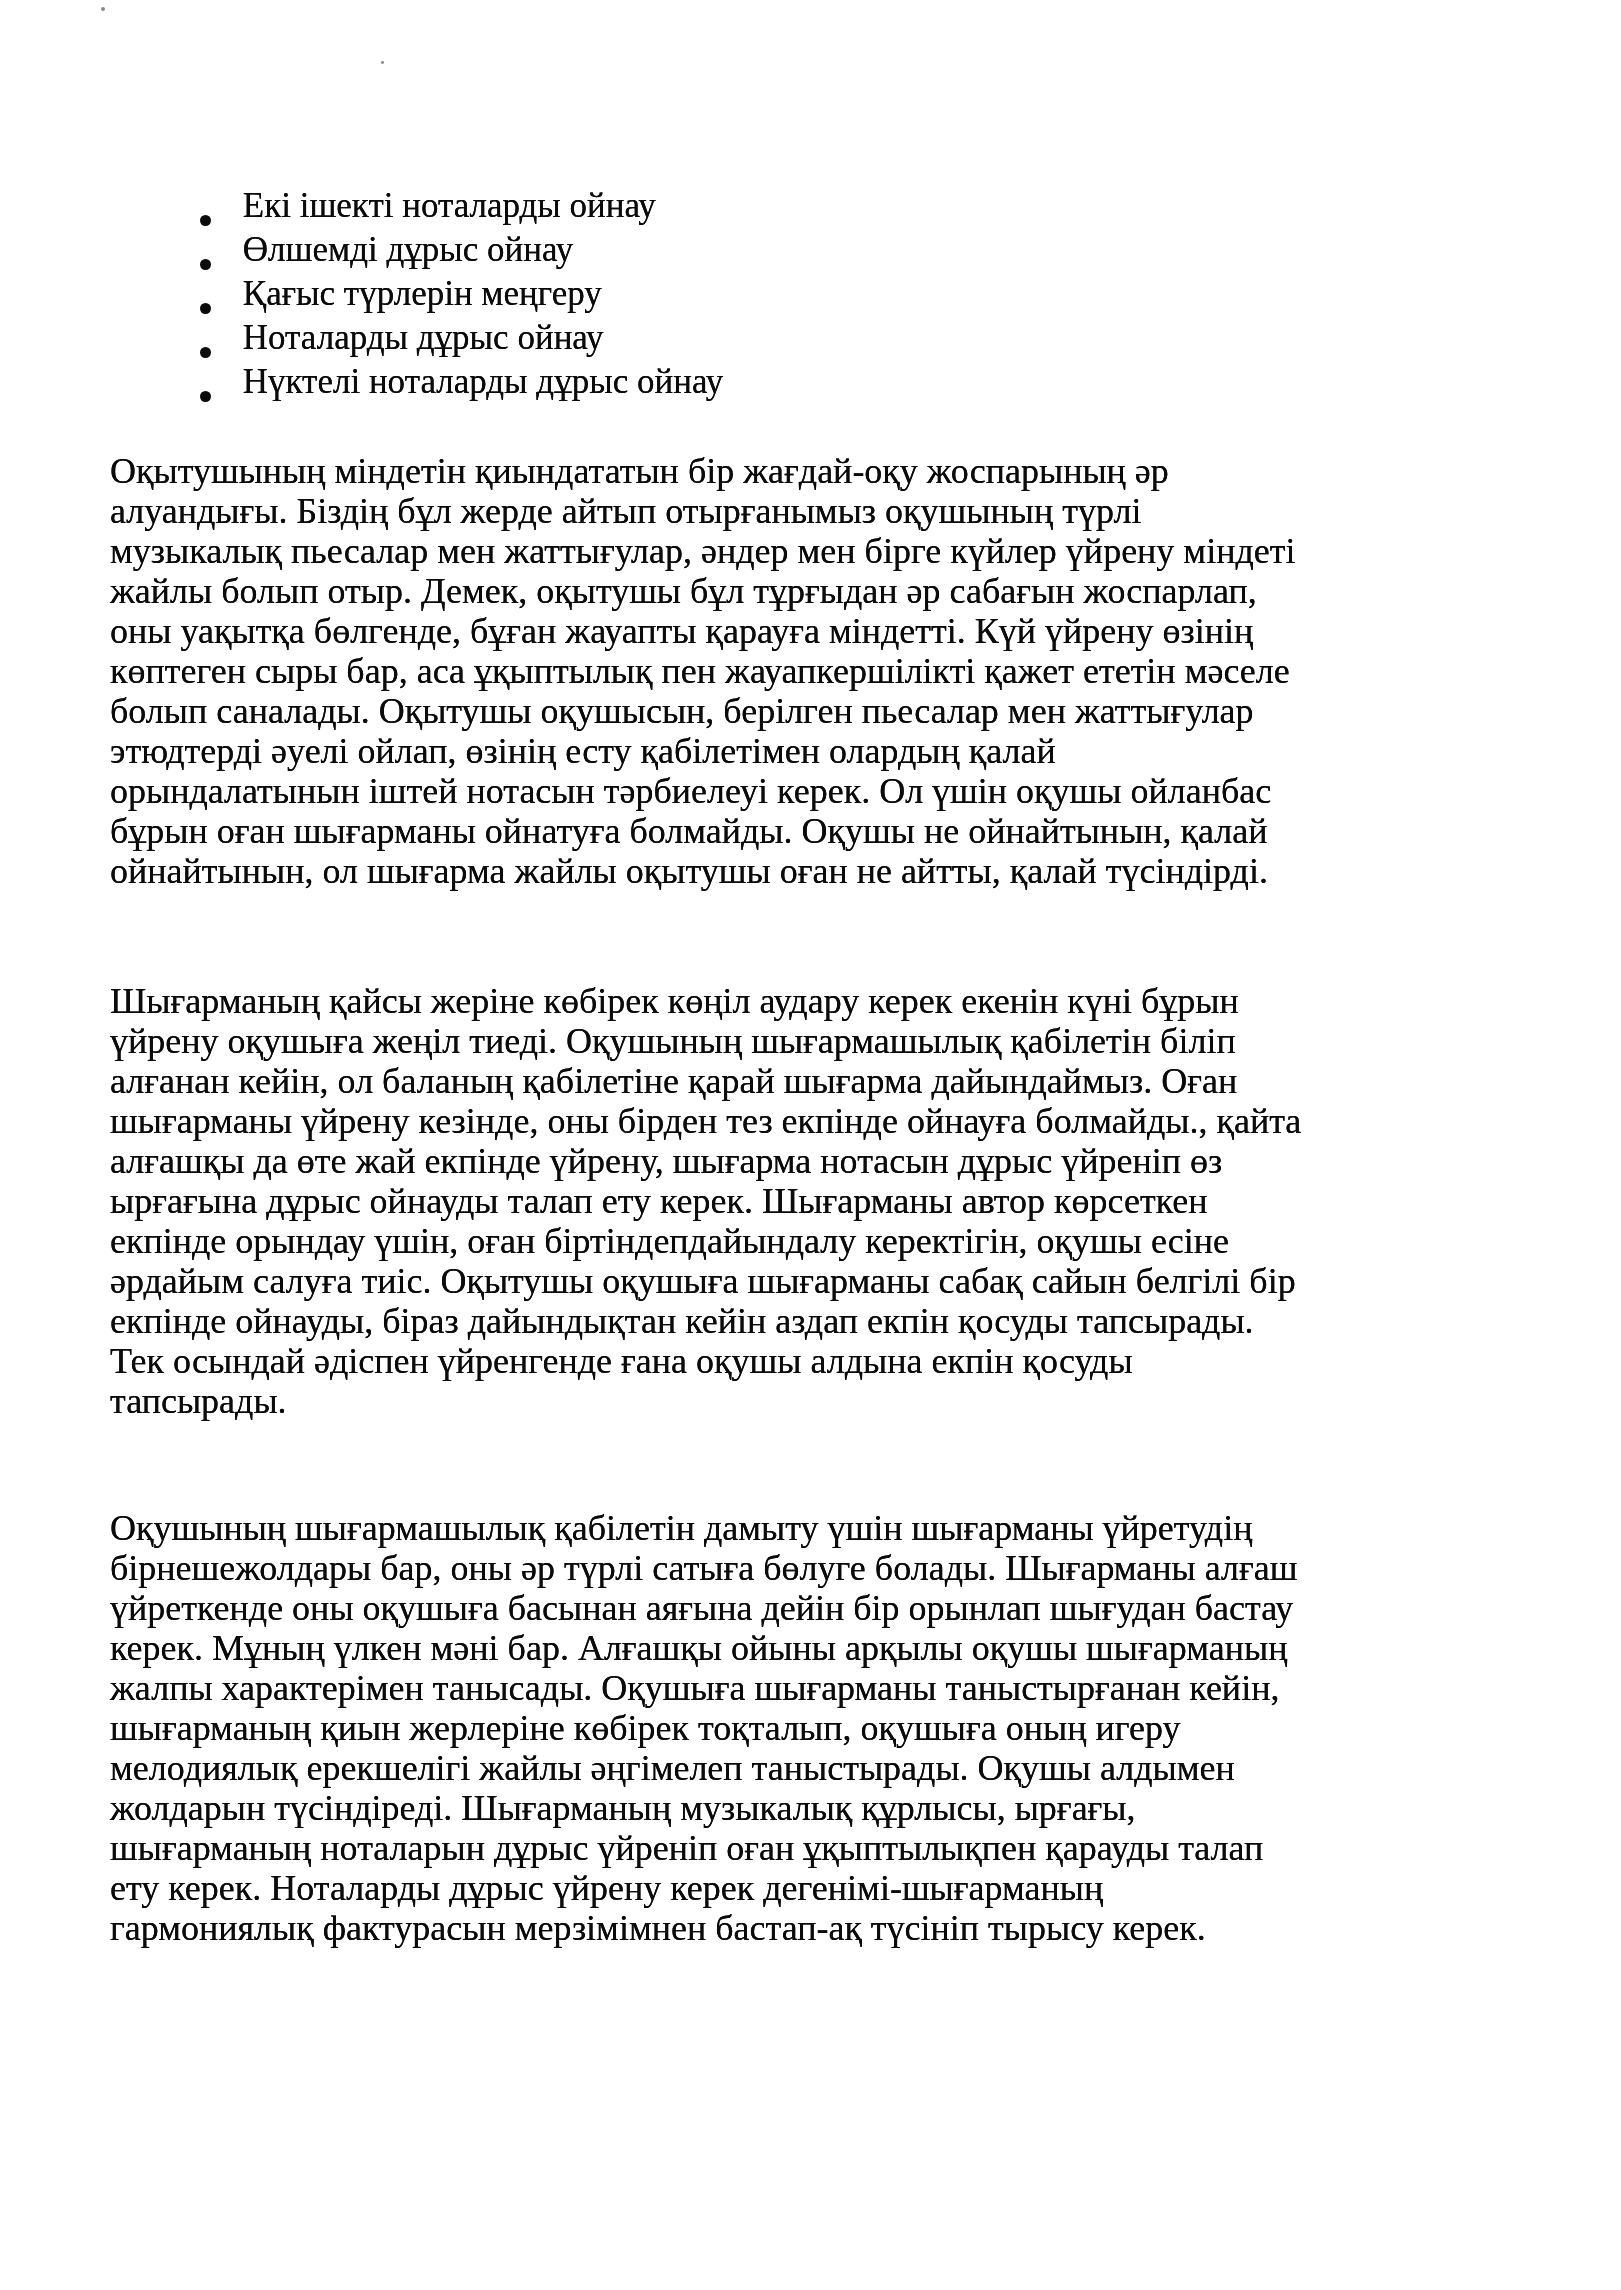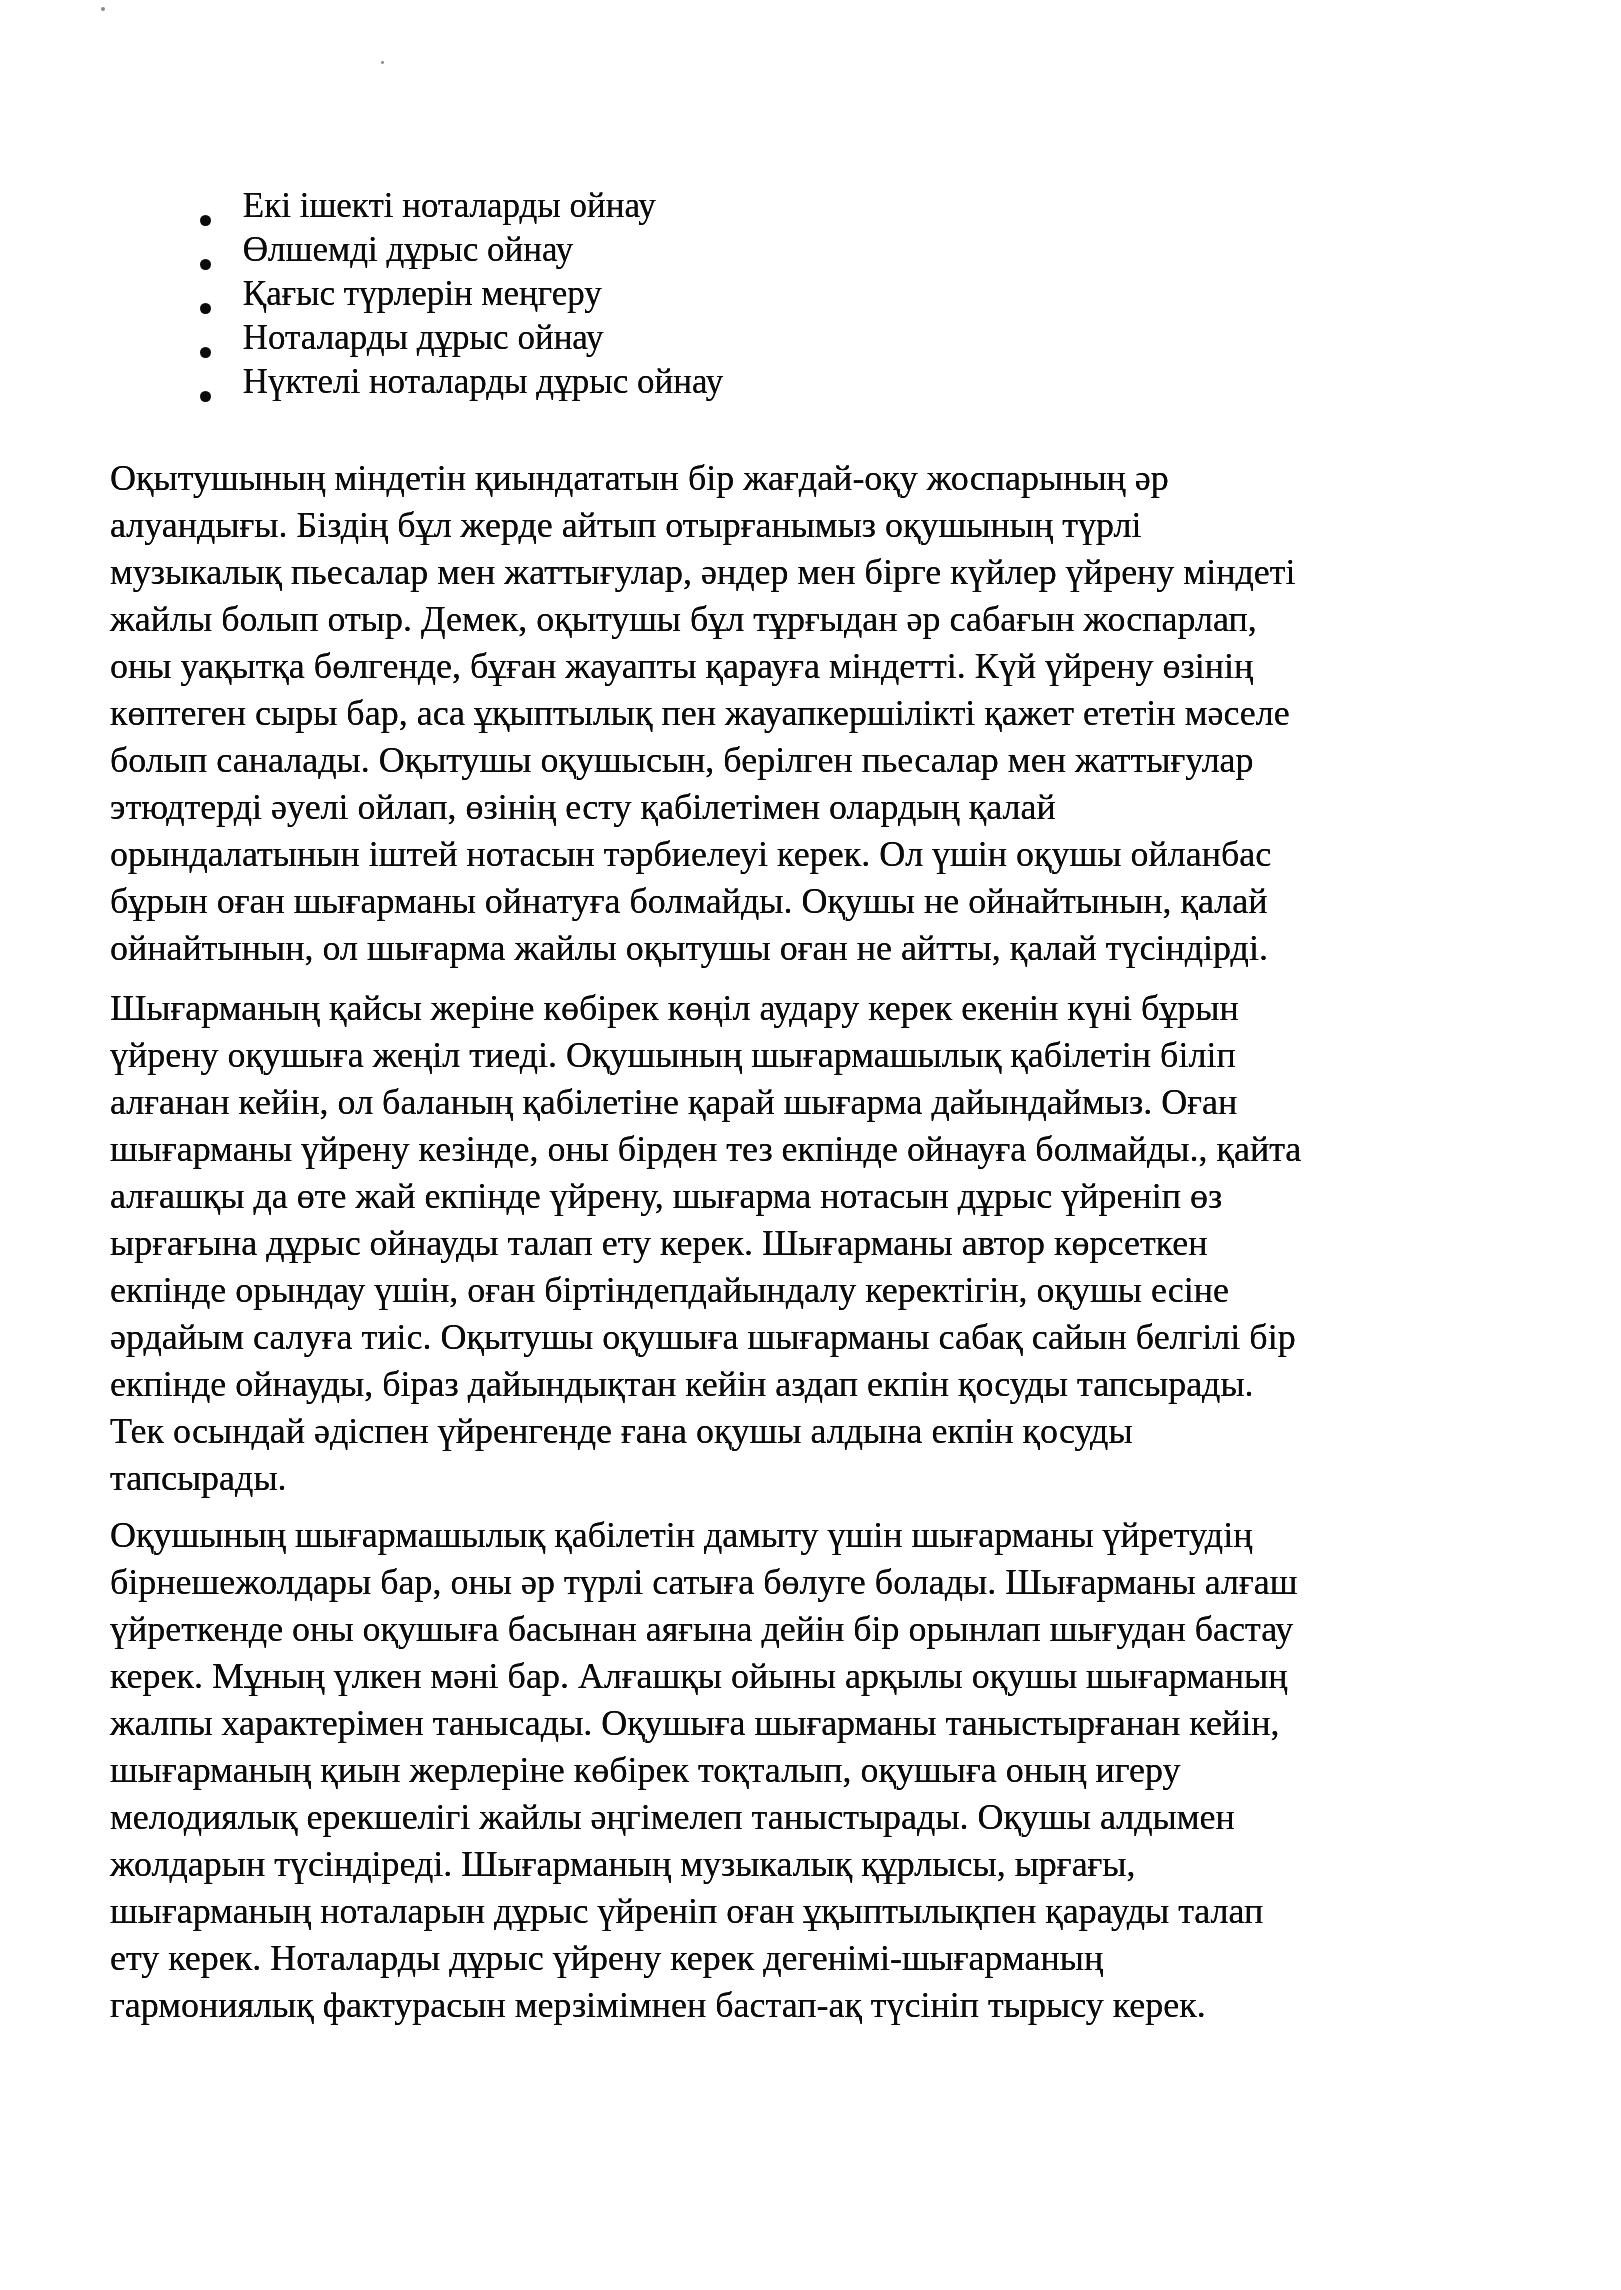--- a/index.html
+++ b/index.html
@@ -51,21 +51,21 @@
     position: absolute;
     left: 110px;
     font-size: 36px;
     line-height: 40px;
     white-space: nowrap;
     text-shadow: 0 0 0.5px #000;
   }
   .p1 { top: 451px; }
   .p2 { top: 981px; }
   .p3 { top: 1508px; }
-  .text-line { height: 40px; margin-top: 7px; }
+  .text-line { height: 40px; }
 </style>
 </head>
 <body>
 
 <div class="page">
 
   <span class="scan-speck" style="left:101px; top:6.9px; width:3.9px; height:3.9px;"></span>
   <span class="scan-speck" style="left:381px; top:61px; width:2.9px; height:2.9px;"></span>
 
   <ul class="bullets">

